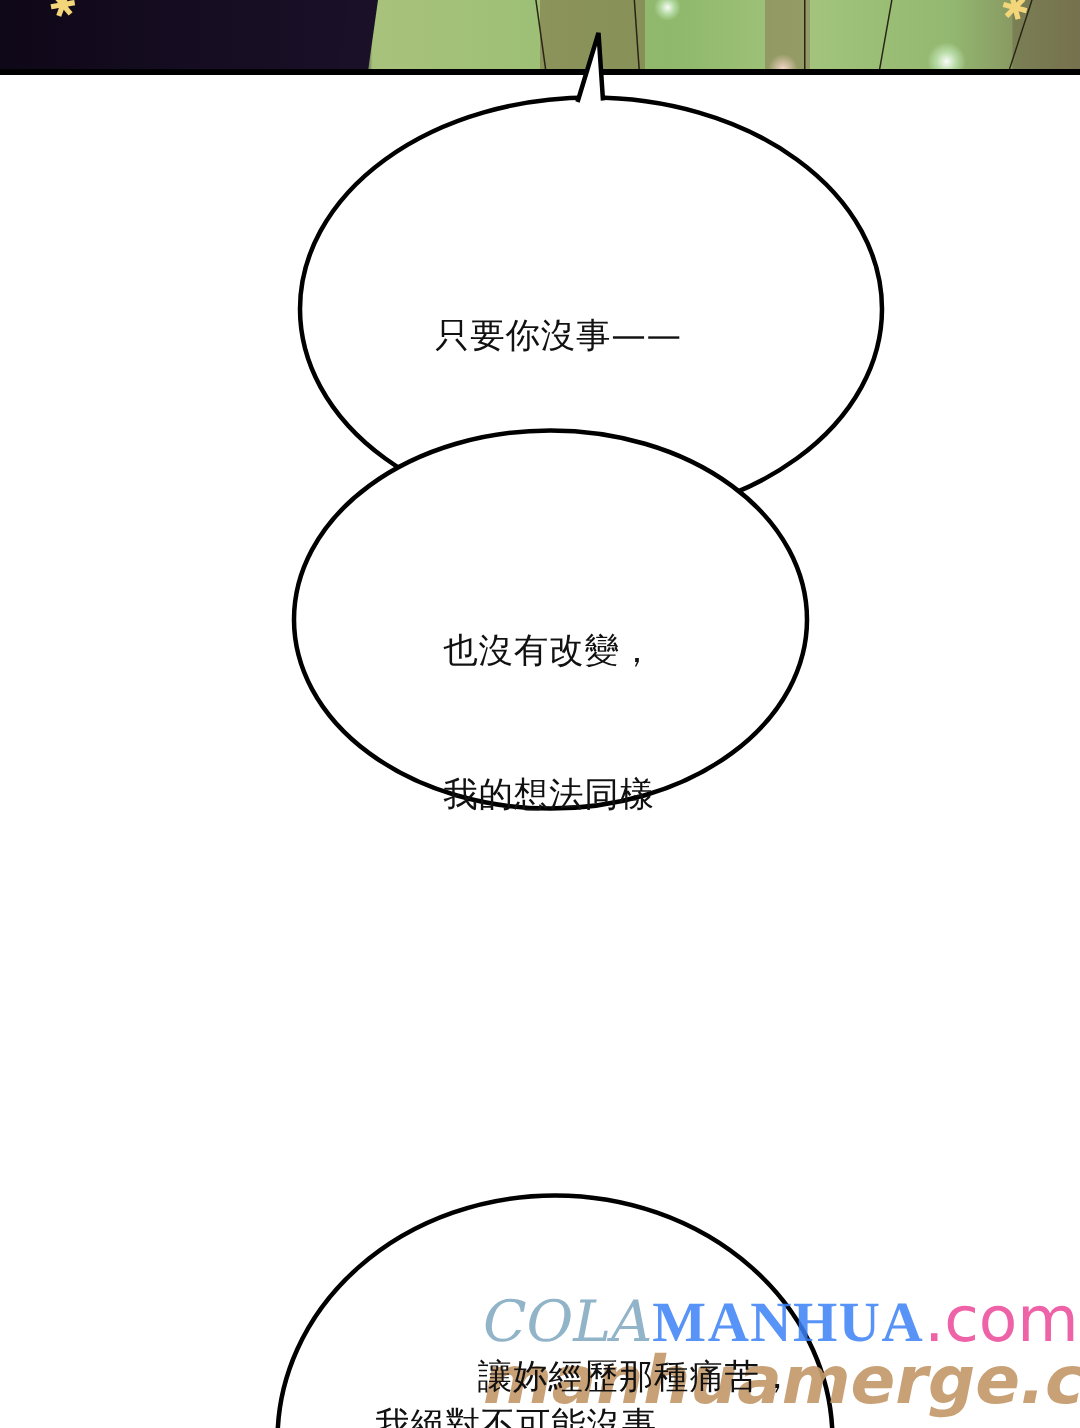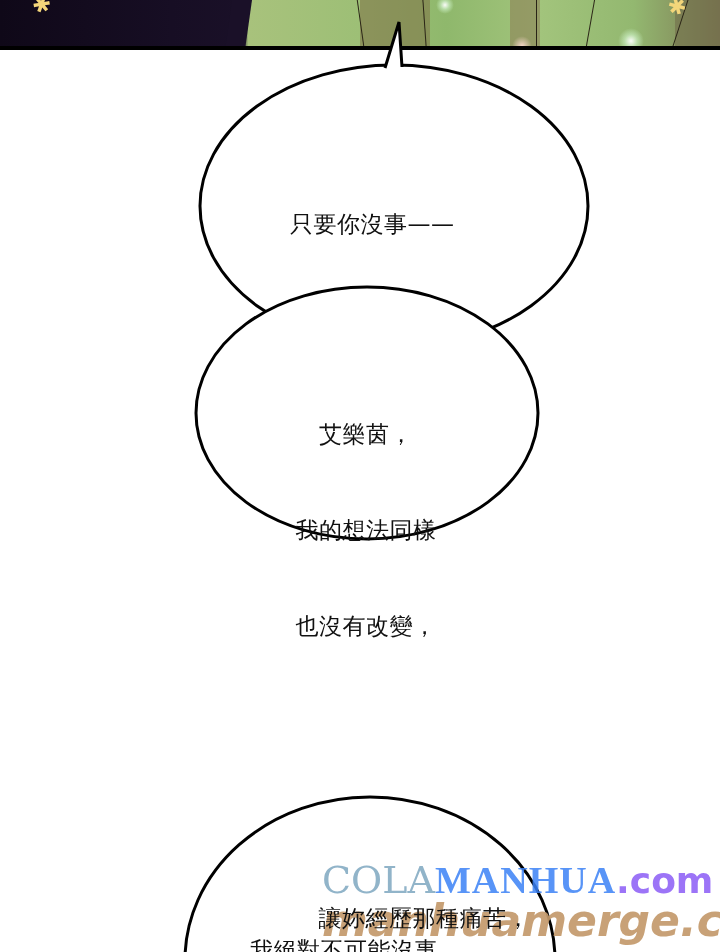--- a/index.html
+++ b/index.html
@@ -32,23 +32,23 @@
     }
     .t1 { left: 290px; top: 208px; width: 230px; text-align: left; }
     .t2 { left: 246px; top: 354px; width: 240px; }
     .t3 { left: 250px; top: 902px; width: 280px; text-align: right; }
     .t4 { left: 250px; top: 934px; width: 280px; text-align: left; }
 
     .wm1 {
       position: absolute; left: 322px; top: 860px; white-space: nowrap;
       font-size: 38px; line-height: 40px; opacity: .85;
     }
-    .wm1 .a { font-family: "DejaVu Serif", serif; color: #7ea7c0; }
+    .wm1 .a { font-family: "DejaVu Serif", serif; font-style: italic; color: #7ea7c0; }
     .wm1 .b { font-family: "Liberation Serif", serif; font-weight: bold; color: #3b82f6; letter-spacing: 1px; }
-    .wm1 .c { font-family: "DejaVu Sans", sans-serif; font-weight: bold; color: #8b5cf6; font-size: 36px; }
+    .wm1 .c { font-family: "DejaVu Sans", sans-serif; font-weight: normal; color: #ec4899; font-size: 42px; }
     .wm2 {
       position: absolute; left: 322px; top: 898px; white-space: nowrap;
       font-family: "DejaVu Sans", sans-serif; font-weight: bold; font-style: italic;
       font-size: 44px; line-height: 46px; color: #c49a6c; opacity: .92;
     }
   </style>
 </head>
 <body>
 
 <div class="panel-top">
@@ -83,23 +83,22 @@
   </g>
 
   <g>
     <ellipse cx="370" cy="960" rx="185" ry="163" fill="#fff" stroke="#000" stroke-width="3"></ellipse>
   </g>
 </svg>
 
 <div class="bubble-text t1">只要你沒事——</div>
 
 <div class="bubble-text t2">
-  <div>艾樂茵，</div>
+  <div>也沒有改變，</div>
   <div>我的想法同樣</div>
-  <div>也沒有改變，</div>
 </div>
 
 <div class="wm2">manhuamerge.com</div>
 
 <div class="bubble-text t3">讓妳經歷那種痛苦，</div>
 <div class="bubble-text t4">我絕對不可能沒事</div>
 
 <div class="wm1">
   <span class="a">COLA</span><span class="b">MANHUA</span><span class="c">.com</span>
 </div>

